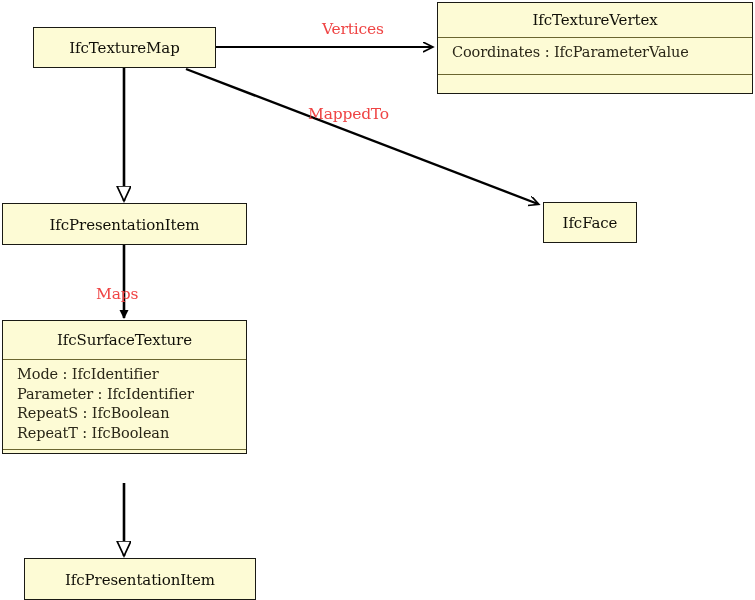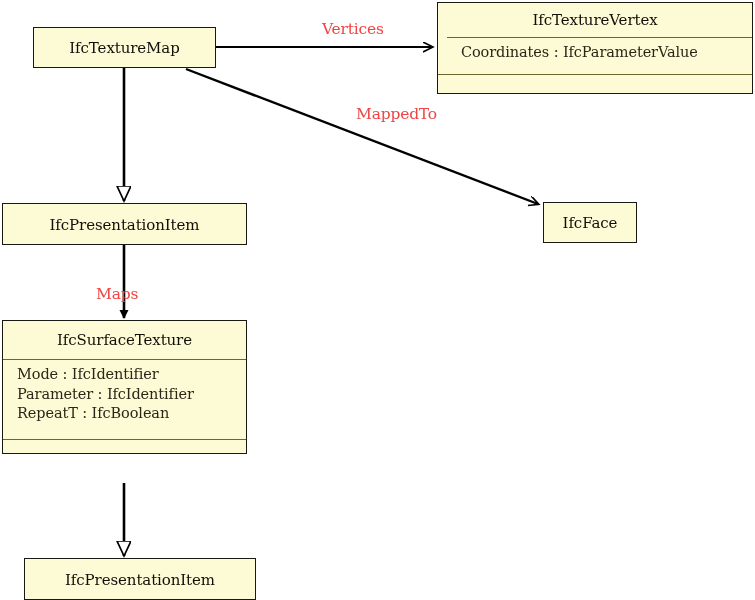--- a/index.html
+++ b/index.html
@@ -98,47 +98,48 @@
 
     <line x1="124" y1="483" x2="124" y2="556" stroke="#000000" stroke-width="2.6" marker-end="url(#arrow-hollow)"></line>
   </svg>
 
   <div class="uml-box" style="left:33px; top:27px; width:183px; height:41px;">
     <div class="uml-title" style="height:41px;">IfcTextureMap</div>
   </div>
 
   <div class="uml-box" style="left:437px; top:2px; width:316px; height:92px;">
     <div class="uml-title" style="height:34px;">IfcTextureVertex</div>
-    <div class="uml-compartment" style="height:34px;margin-left:9px;">
+    <div class="uml-compartment" style="height:34px;">
       <div class="uml-attr">Coordinates : IfcParameterValue</div>
     </div>
     <div class="uml-compartment empty" style="height:24px;"></div>
   </div>
 
   <div class="uml-box" style="left:2px; top:203px; width:245px; height:42px;">
     <div class="uml-title" style="height:42px;">IfcPresentationItem</div>
   </div>
 
   <div class="uml-box" style="left:543px; top:202px; width:94px; height:41px;">
     <div class="uml-title" style="height:41px;">IfcFace</div>
   </div>
 
   <div class="uml-box" style="left:2px; top:320px; width:245px; height:134px;">
     <div class="uml-title" style="height:38px;">IfcSurfaceTexture</div>
     <div class="uml-compartment" style="height:104px;">
       <div class="uml-attr">Mode : IfcIdentifier</div>
       <div class="uml-attr">Parameter : IfcIdentifier</div>
+      <div class="uml-attr">RepeatS : IfcBoolean</div>
       <div class="uml-attr">RepeatT : IfcBoolean</div>
     </div>
     <div class="uml-compartment empty" style="height:19px;"></div>
   </div>
 
   <div class="uml-box" style="left:24px; top:558px; width:232px; height:42px;">
     <div class="uml-title" style="height:42px;">IfcPresentationItem</div>
   </div>
 
   <div class="edge-label" style="left:322px; top:20px;">Vertices</div>
 
-  <div class="edge-label" style="left:308px; top:105px;margin-left:48px;">MappedTo</div>
+  <div class="edge-label" style="left:308px; top:105px;">MappedTo</div>
 
   <div class="edge-label" style="left:96px; top:285px;">Maps</div>
 
 </div>
 
 </body></html>

